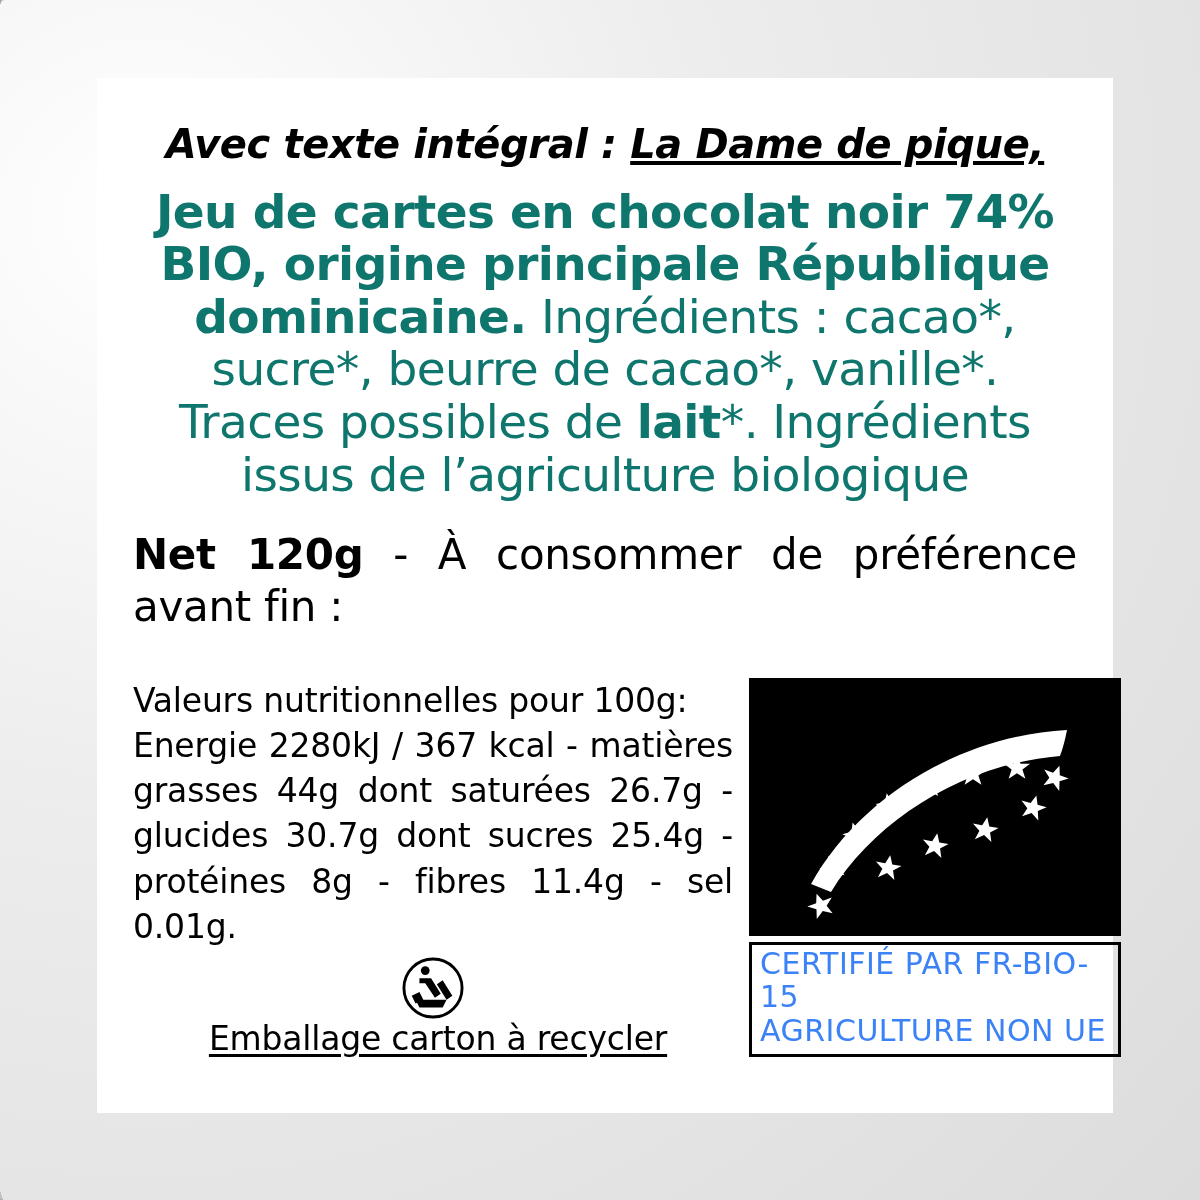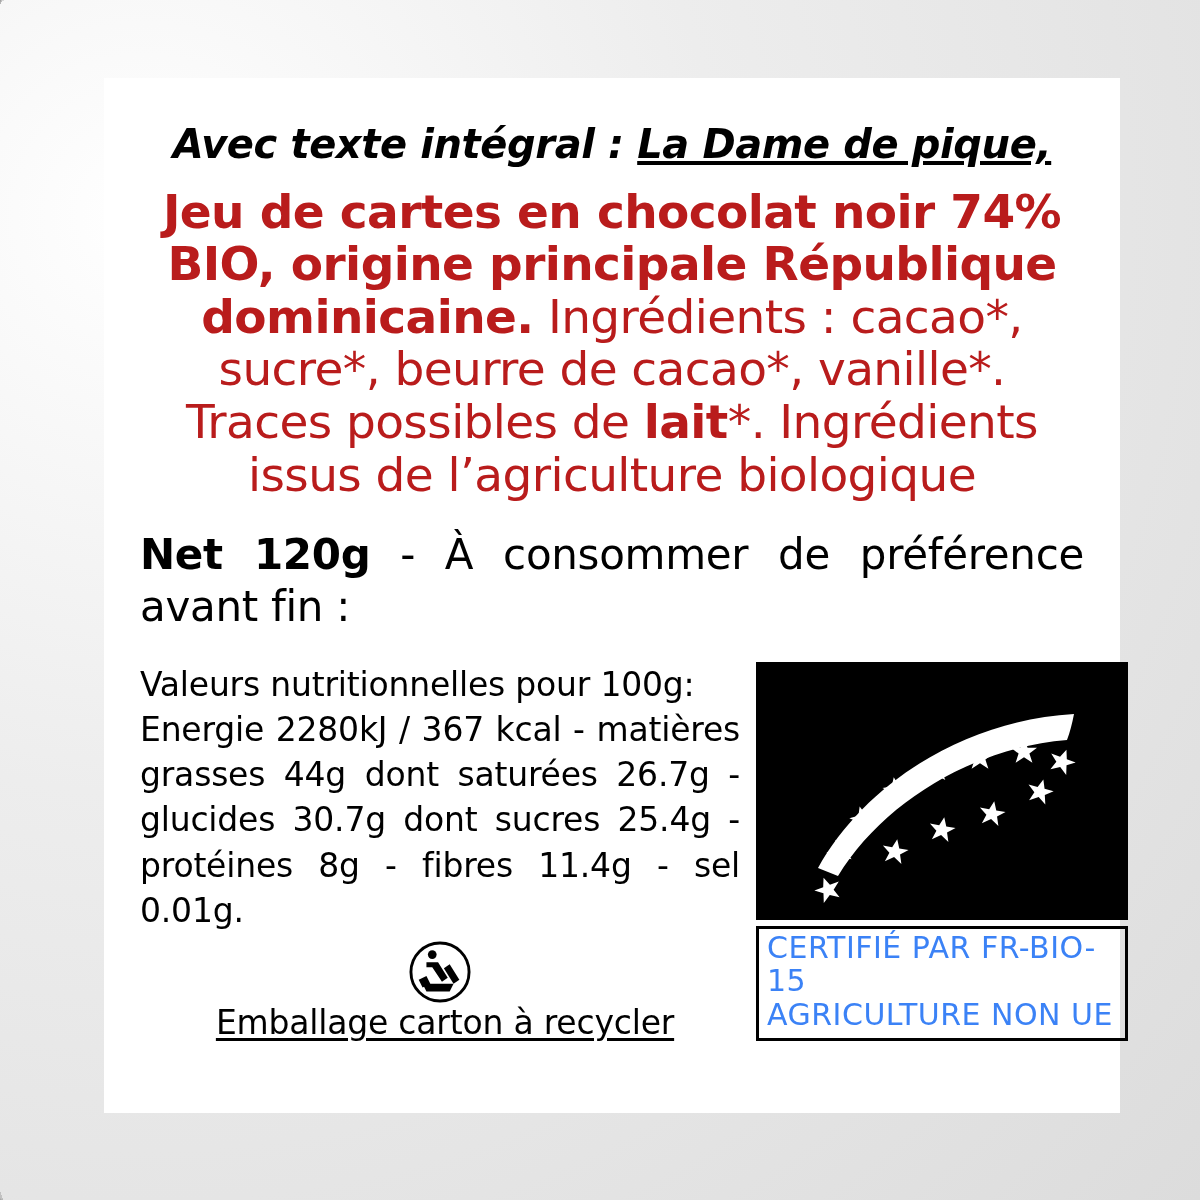--- a/index.html
+++ b/index.html
@@ -34,21 +34,21 @@
     background:
       linear-gradient(98deg, rgba(120,120,120,0.28) 0 1px, rgba(0,0,0,0) 1px 160px),
       linear-gradient(48deg, rgba(120,120,120,0.22) 0 1px, rgba(0,0,0,0) 1px 210px),
       linear-gradient(136deg, rgba(120,120,120,0.20) 0 1px, rgba(0,0,0,0) 1px 190px);
     pointer-events: none;
   }
 
   
   .label-card {
     position: absolute;
-    left: 104px;
+    left: 97px;
     top: 78px;
     width: 1016px;
     height: 1035px;
     background: #ffffff;
     box-sizing: border-box;
     padding: 22px 36px 18px 36px;
   }
 
   
   .book-line {
@@ -64,21 +64,21 @@
   .book-line .u {
     text-decoration: underline;
     text-underline-offset: 3px;
   }
 
   .product-block {
     margin-top: 18px;
     text-align: center;
     font-size: 47px;
     line-height: 1.12;
-    color: #b91c1c;
+    color: #0f766e;
     letter-spacing: -0.6px;
   }
   .product-block .b {
     font-weight: 800;
   }
 
   .net-line {
     margin-top: 28px;
     font-size: 42px;
     line-height: 1.22;
@@ -88,21 +88,21 @@
     letter-spacing: -0.3px;
   }
   .net-line .b {
     font-weight: 800;
   }
 
   
   .bottom {
     display: flex;
     align-items: flex-start;
-    margin-top: 30px;
+    margin-top: 46px;
   }
   .nutrition {
     width: 600px;
     font-size: 33px;
     line-height: 1.37;
     color: #000;
     text-align: justify;
     text-align-last: justify;
     letter-spacing: -0.2px;
   }

